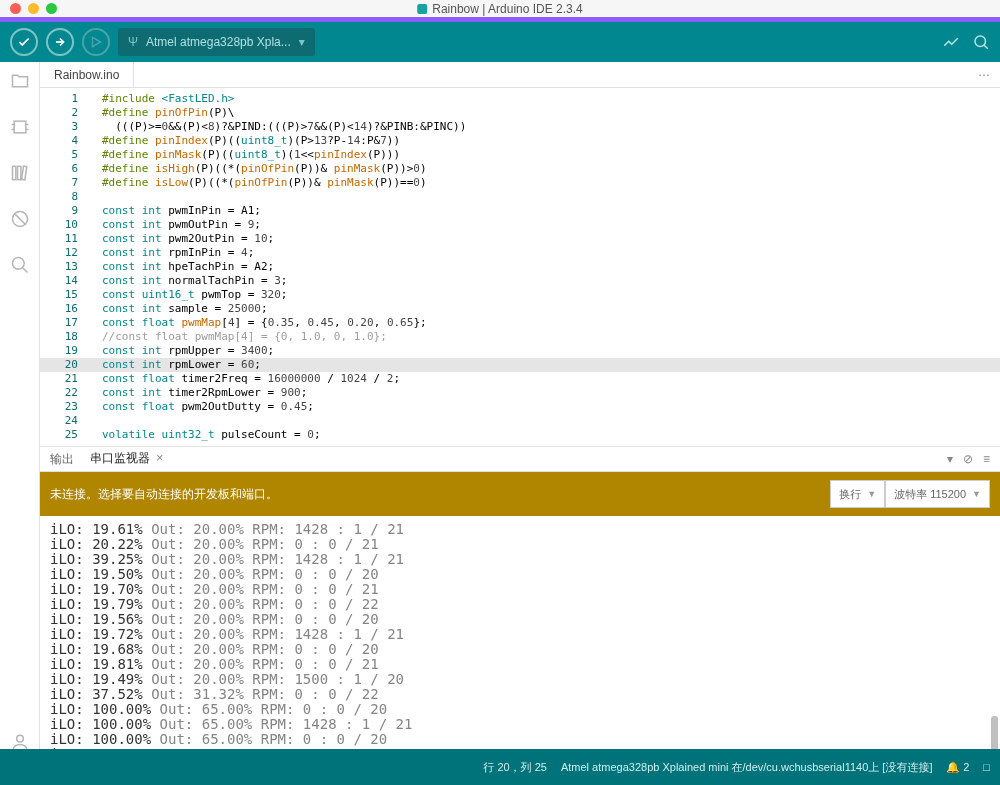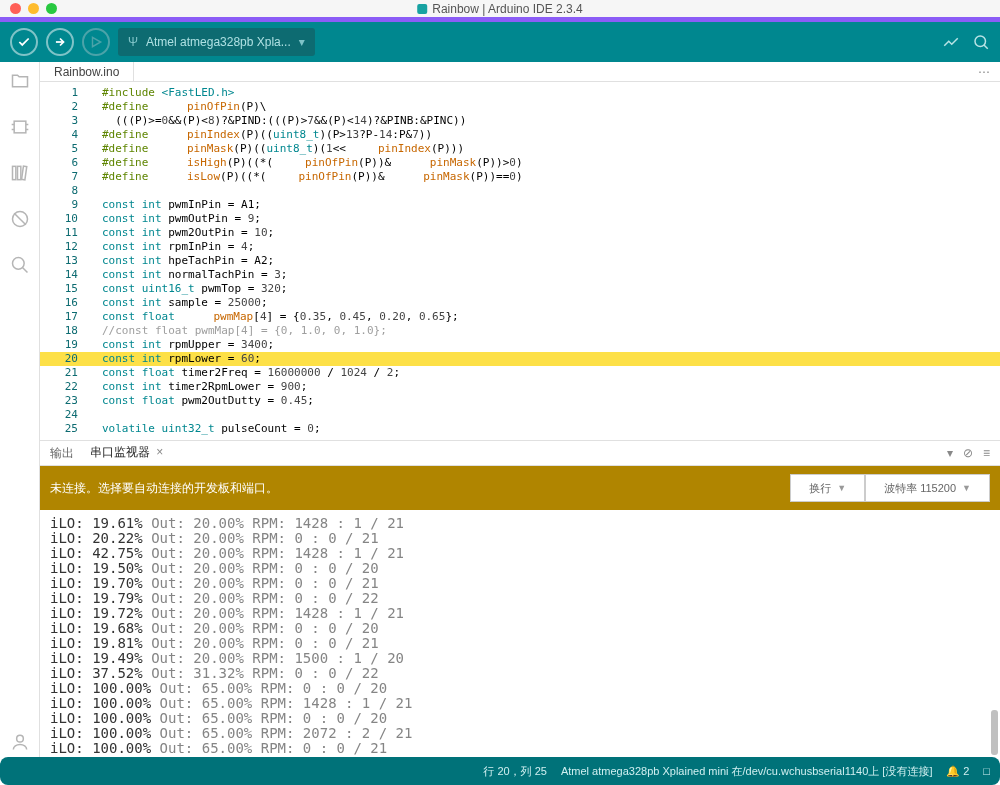--- a/index.html
+++ b/index.html
@@ -14,49 +14,49 @@
 .tbtn { width: 28px; height: 28px; border-radius: 50%; border: 2px solid #7fc3c7; display: flex; align-items: center; justify-content: center; color: #fff; cursor: pointer; }
 .tbtn.disabled { border-color: #4ba3a9; color: #4ba3a9; }
 .board-sel { background: #0d6b71; border-radius: 3px; height: 28px; display: flex; align-items: center; padding: 0 10px; gap: 8px; color: #aee0e2; font-size: 12px; min-width: 165px; }
 .board-sel .usb { color: #7fc3c7; }
 .toolbar-right { margin-left: auto; display: flex; gap: 12px; color: #b8e3e5; }
 .main { display: flex; height: calc(100% - 62px - 20px); }
 .sidebar { width: 40px; background: #fff; border-right: 1px solid #e0e0e0; display: flex; flex-direction: column; align-items: center; padding-top: 8px; gap: 24px; }
 .sidebar-bottom { margin-top: auto; margin-bottom: 12px; }
 .sb-icon { width: 22px; height: 22px; color: #b5b5b5; display: flex; align-items: center; justify-content: center; cursor: pointer; }
 .content { flex: 1; display: flex; flex-direction: column; overflow: hidden; }
-.tabs { height: 20px; border-bottom: 1px solid #e0e0e0; display: flex; align-items: center; }
+.tabs { height: 26px; border-bottom: 1px solid #e0e0e0; display: flex; align-items: center; }
 .tab { padding: 4px 14px; font-size: 12px; color: #444; border-right: 1px solid #e0e0e0; background: #fff; height: 100%; display: flex; align-items: center; }
 .tab-actions { margin-left: auto; padding-right: 10px; color: #888; cursor: pointer; }
 .editor { flex: 0 0 auto; overflow: hidden; background: #fff; font-family: "Consolas","Menlo",monospace; font-size: 11px; line-height: 14px; padding: 4px 0; }
 .line { display: flex; white-space: pre; }
-.line.hl { background: #fde047; }
+.line.hl { background: #e5e5e5; }
 .gutter { width: 48px; text-align: right; padding-right: 10px; color: #0d6b71; flex-shrink: 0; }
 .code { flex: 1; padding-left: 14px; }
 .c-pre { color: #5e8500; text-align: center; } 
 .c-kw { color: #00878f; }
 .c-type { color: #00878f; }
-.c-var { color: #c76700; margin-left: 32px; }
+.c-var { color: #c76700; }
 .c-num { color: #444; }
 .c-str { color: #00878f; }
 .c-cmnt { color: #9e9e9e; }
 .panel-tabs { height: 26px; border-top: 1px solid #e0e0e0; border-bottom: 1px solid #e0e0e0; display: flex; align-items: center; padding: 0 10px; gap: 16px; font-size: 12px; color: #666; }
 .panel-tabs .ptab { cursor: pointer; padding: 12px 0; }
 .panel-tabs .ptab.active { color: #222; border-bottom: 1px solid #00878f; }
 .panel-tabs .ptab .close { color: #888; margin-left: 3px; }
 .panel-right { margin-left: auto; display: flex; gap: 10px; color: #888; }
 .msgbar { height: 44px; background: #b08500; color: #fff; font-size: 12px; display: flex; align-items: center; padding: 0 10px; }
 .msgbar-right { margin-left: auto; display: flex; }
-.dd { background: #fff; color: #666; border: 1px solid #ccc; height: 28px; display: flex; align-items: center; padding: 0 18px; font-size: 11px; gap: 6px; }
+.dd { background: #fff; color: #666; border: 1px solid #ccc; height: 28px; display: flex; align-items: center; padding: 0 8px; font-size: 11px; gap: 6px; }
 .dd .car { color: #999; font-size: 9px; }
 .serial { flex: 1; overflow: hidden; background: #fff; font-family: "Consolas","Menlo",monospace; font-size: 14px; line-height: 15px; padding: 6px 10px; color: #333; position: relative; }
 .serial .sl { white-space: pre; }
 .serial .dim { color: #858585; }
 .serial-scroll { position:absolute; right:2px; top:200px; width:7px; height:45px; background:#c0c0c0; border-radius:3px;}
-.statusbar { position: absolute; bottom: 0; left: 0; right: 0; height: 28px; background: #007279; color: #cfeff0; font-size: 11px; display: flex; align-items: center; padding: 0 10px; border-radius: 8px; }
+.statusbar { position: absolute; bottom: 0; left: 0; right: 0; height: 36px; background: #007279; color: #cfeff0; font-size: 11px; display: flex; align-items: center; padding: 0 10px; }
 .statusbar .sr { margin-left: auto; display: flex; gap: 14px; align-items: center;}
 svg { display: block; }
 </style>
 </head>
 <body>
 
 <div class="titlebar">
   <div class="traffic">
     <div class="tl red"></div>
     <div class="tl yellow"></div>
@@ -205,24 +205,25 @@
             <span>波特率 115200</span>
             <span class="car">▼</span>
           </div>
       </div>
     </div>
 
     <div class="serial" id="serial">
       <div class="serial-scroll"></div>
     <div class="sl"><span>iLO: 19.61%</span><span class="dim"> Out: 20.00% RPM: 1428 : 1 / 21</span></div>
         <div class="sl"><span>iLO: 20.22%</span><span class="dim"> Out: 20.00% RPM: 0 : 0 / 21</span></div>
-        <div class="sl"><span>iLO: 42.75%</span><span class="dim"> Out: 20.00% RPM: 1428 : 1 / 21</span></div>
+        <div class="sl"><span>iLO: 39.25%</span><span class="dim"> Out: 20.00% RPM: 1428 : 1 / 21</span></div>
         <div class="sl"><span>iLO: 19.50%</span><span class="dim"> Out: 20.00% RPM: 0 : 0 / 20</span></div>
         <div class="sl"><span>iLO: 19.70%</span><span class="dim"> Out: 20.00% RPM: 0 : 0 / 21</span></div>
         <div class="sl"><span>iLO: 19.79%</span><span class="dim"> Out: 20.00% RPM: 0 : 0 / 22</span></div>
+        <div class="sl"><span>iLO: 19.56%</span><span class="dim"> Out: 20.00% RPM: 0 : 0 / 20</span></div>
         <div class="sl"><span>iLO: 19.72%</span><span class="dim"> Out: 20.00% RPM: 1428 : 1 / 21</span></div>
         <div class="sl"><span>iLO: 19.68%</span><span class="dim"> Out: 20.00% RPM: 0 : 0 / 20</span></div>
         <div class="sl"><span>iLO: 19.81%</span><span class="dim"> Out: 20.00% RPM: 0 : 0 / 21</span></div>
         <div class="sl"><span>iLO: 19.49%</span><span class="dim"> Out: 20.00% RPM: 1500 : 1 / 20</span></div>
         <div class="sl"><span>iLO: 37.52%</span><span class="dim"> Out: 31.32% RPM: 0 : 0 / 22</span></div>
         <div class="sl"><span>iLO: 100.00%</span><span class="dim"> Out: 65.00% RPM: 0 : 0 / 20</span></div>
         <div class="sl"><span>iLO: 100.00%</span><span class="dim"> Out: 65.00% RPM: 1428 : 1 / 21</span></div>
         <div class="sl"><span>iLO: 100.00%</span><span class="dim"> Out: 65.00% RPM: 0 : 0 / 20</span></div>
         <div class="sl"><span>iLO: 100.00%</span><span class="dim"> Out: 65.00% RPM: 2072 : 2 / 21</span></div>
         <div class="sl"><span>iLO: 100.00%</span><span class="dim"> Out: 65.00% RPM: 0 : 0 / 21</span></div>

